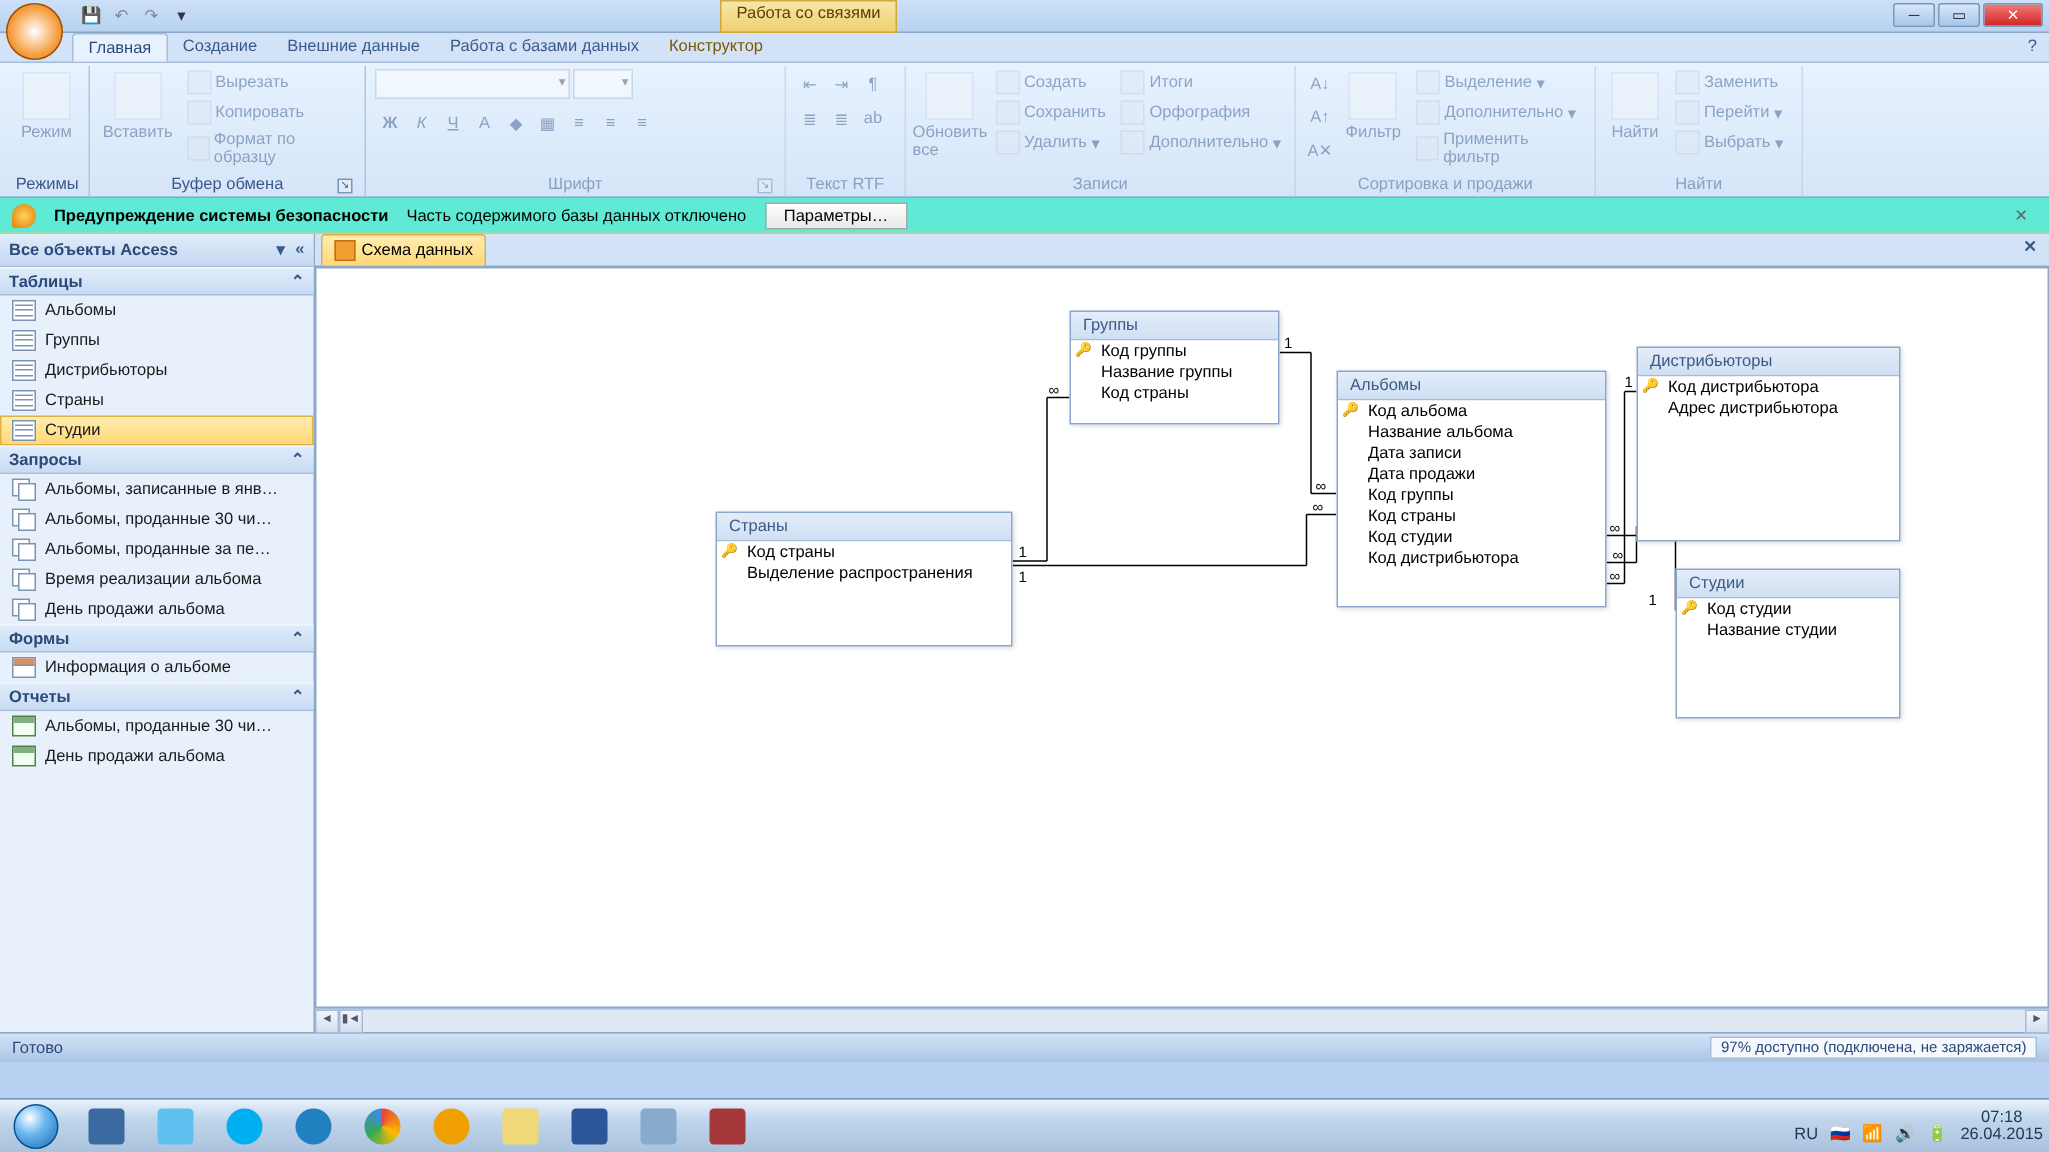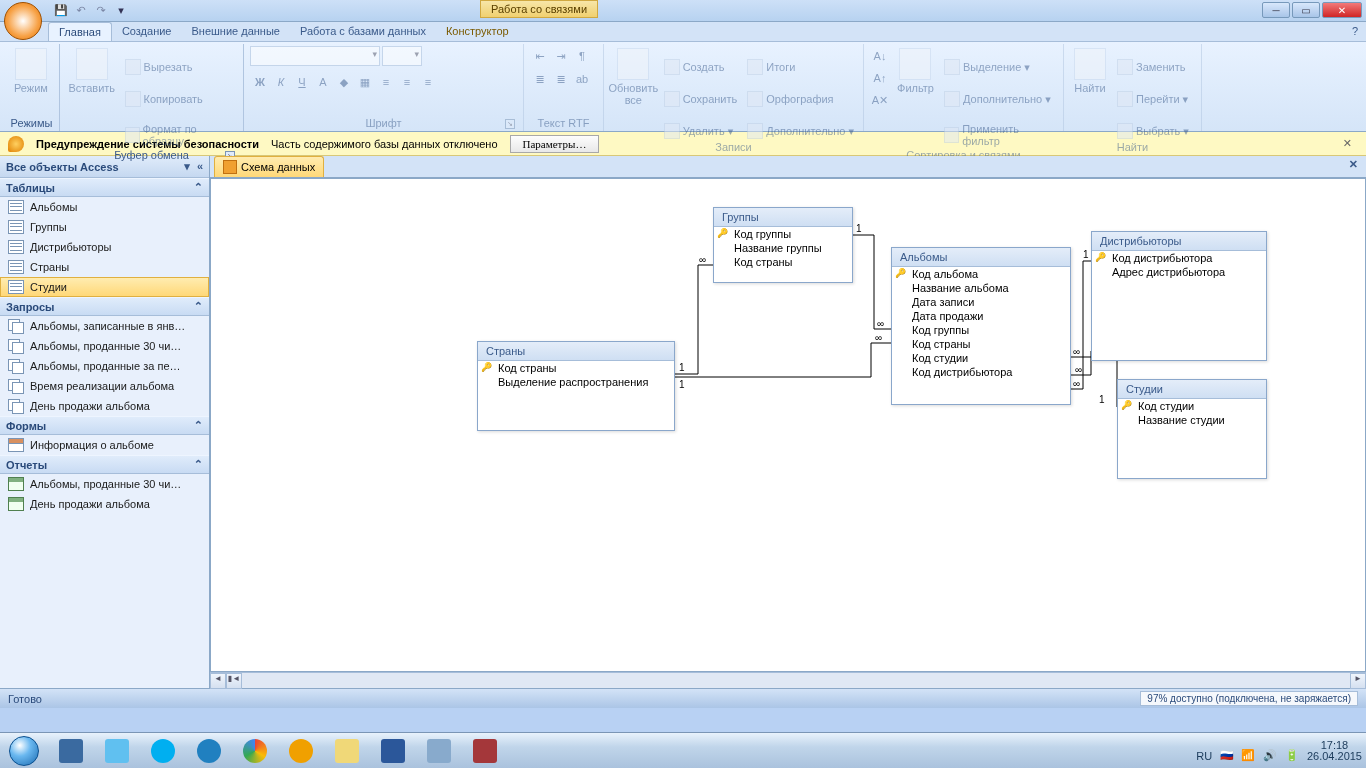--- a/index.html
+++ b/index.html
@@ -2,53 +2,53 @@
 <html><head>
 <meta charset="utf-8">
 <style>
 * { margin:0; padding:0; box-sizing:border-box; font-family:"Segoe UI",Tahoma,sans-serif; font-size:11px; }
 body { background:#b8d1f3; width:1366px; height:768px; overflow:hidden; position:relative; }
 
 .title-bar { height:22px; background:linear-gradient(#cde0f7,#b7d2f0); display:flex; align-items:center; padding:0 4px; border-bottom:1px solid #8ba8c7; position:relative;}
 .office-btn { width:38px;height:38px; position:absolute; top:2px; left:4px; background:radial-gradient(#fff,#f7a145 60%,#e07000); border-radius:50%; border:1px solid #a05000; z-index:10;}
 .qat { margin-left:48px; display:flex; gap:2px; align-items:center;}
 .qat-btn { width:18px;height:18px; display:flex;align-items:center;justify-content:center; color:#335; border-radius:2px;}
-.title-group{ position:absolute; left:480px; top:0; height:22px; display:flex;flex-direction:column;}
+.title-group{ position:absolute; left:480px; top:0; height:22px; display:flex;}
 .title-tab-label{ background:linear-gradient(#f7e6a8,#f0d070); border:1px solid #d0a840; padding:2px 10px; color:#5a4000; font-size:11px;}
 .title-txt{ padding:3px 10px; color:#3a5a8a;}
 .win-btns{ position:absolute; right:4px; top:2px; display:flex; gap:2px;}
 .wbtn{ width:28px;height:16px; background:linear-gradient(#d8e7fb,#a8c5e8); border:1px solid #7799bb; border-radius:2px; display:flex;align-items:center;justify-content:center; color:#334; font-size:10px;}
 .wbtn.close{background:linear-gradient(#f27a7a,#d02525); color:#fff; width:40px;}
 
 .ribbon-tabs { height:20px; background:#d3e3f7; display:flex; padding-left:48px; border-bottom:1px solid #a6bdd9;}
 .rtab { padding:3px 10px 2px; color:#3a5a8a; cursor:pointer;}
 .rtab.active{ background:#e8f2ff; border:1px solid #a6bdd9; border-bottom:none; border-radius:3px 3px 0 0; color:#2a4a7a;}
 .rtab.context{ color:#7a5a00;}
 .help-ico{ margin-left:auto; padding:3px 8px; color:#3a5a8a;}
 
 .ribbon { height:90px; background:linear-gradient(#e8f2ff,#d5e5f8); border-bottom:1px solid #8ba8c7; display:flex; padding:2px 4px 0;}
 .rgroup { border-right:1px solid #b0c5e0; padding:2px 6px 0; display:flex; flex-direction:column;}
 .rgroup-body{ flex:1; display:flex; gap:4px; align-items:flex-start;}
 .rgroup-label{ text-align:center; color:#3a5a8a; padding:1px 0 2px; position:relative;}
 .rgroup-label .dl{ position:absolute; right:2px; bottom:2px; width:10px;height:10px; border:1px solid #7a95b5; font-size:7px; line-height:8px; text-align:center; background:#e0ecfb; color:#556;}
-.bigbtn{ display:flex; flex-direction:column; align-items:center; padding:2px 4px; color:#3a5a8a; min-width:40px;text-align:center;}
+.bigbtn{ display:flex; flex-direction:column; align-items:center; padding:2px 4px; color:#3a5a8a; min-width:40px;}
 .bigbtn .ico{ width:32px;height:32px; background:#f0f4fa; border:1px solid #c8d8ed; margin-bottom:2px;}
 .smrow{ display:flex; flex-direction:column; gap:2px;}
-.smbtn{ display:flex; align-items:center; gap:3px; color:#3a5a8a; padding:1px 3px;margin-top:12px;}
+.smbtn{ display:flex; align-items:center; gap:3px; color:#3a5a8a; padding:1px 3px;}
 .smbtn .sico{width:16px;height:16px;background:#e0e8f5;border:1px solid #c0d0e5;}
 .disabled{opacity:0.5;}
 .fontbox{display:flex;gap:2px;margin-bottom:3px;}
 .combo{height:20px;border:1px solid #a6bdd9;background:#fff;padding:1px 16px 1px 4px;position:relative;}
 .combo::after{content:"▾";position:absolute;right:2px;top:2px;color:#556;font-size:9px;}
 .btnrow{display:flex;gap:1px;}
 .tbtn{width:20px;height:20px;border:1px solid transparent;display:flex;align-items:center;justify-content:center;color:#3a5a8a;}
 
-.sec-bar{height:24px;background:#fef9c3;border-bottom:1px solid #d8c878;display:flex;align-items:center;padding:0 8px;gap:12px;}
+.sec-bar{height:24px;background:#5eead4;border-bottom:1px solid #d8c878;display:flex;align-items:center;padding:0 8px;gap:12px;}
 .shield{width:16px;height:16px;background:radial-gradient(#ffd060,#e08000);border-radius:50% 50% 50% 2px;}
-.sec-btn{padding:2px 12px;border:1px solid #a8a8a8;background:linear-gradient(#fdfdfd,#e8e8e8);font-family:Liberation Serif, serif;}
+.sec-btn{padding:2px 12px;border:1px solid #a8a8a8;background:linear-gradient(#fdfdfd,#e8e8e8);}
 .sec-x{margin-left:auto;padding:0 6px;color:#666;}
 
 .workspace{display:flex;height:532px;background:#d3e3f7;}
 .navpane{width:210px;background:#e8f0fc;border-right:1px solid #8ba8c7;display:flex;flex-direction:column;}
 .nav-hdr{height:22px;background:linear-gradient(#e0ecfb,#c5d8f0);border-bottom:1px solid #a6bdd9;display:flex;align-items:center;padding:0 6px;color:#2a4a7a;font-weight:bold;}
 .nav-hdr .exp{margin-left:auto;display:flex;gap:2px;color:#3a5a8a;}
 .nav-grp-hdr{background:linear-gradient(#e0ecfb,#c8dbf3);border-top:1px solid #eef5ff;border-bottom:1px solid #a6bdd9;padding:2px 6px;color:#2a4a7a;font-weight:bold;display:flex;align-items:center;}
 .nav-grp-hdr .chv{margin-left:auto;color:#3a5a8a;}
 .nav-item{display:flex;align-items:center;gap:6px;padding:3px 8px;color:#1a1a1a;}
 .nav-item.sel{background:linear-gradient(#ffecb0,#ffd878);border:1px solid #e0b040;padding:2px 7px;}
@@ -240,21 +240,21 @@
         </div>
       <div class="smrow">
         <div class="smbtn"><span class="sico"></span><span>Выделение</span> ▾</div>
         <div class="smbtn"><span class="sico"></span><span>Дополнительно</span> ▾</div>
         <div class="smbtn">
             <span class="sico"></span>
             <span>Применить фильтр</span>
           </div>
       </div>
     </div>
-    <div class="rgroup-label">Сортировка и связями</div>
+    <div class="rgroup-label">Сортировка и продажи</div>
   </div>
   <div class="rgroup disabled" style="width:138px">
     <div class="rgroup-body">
       <div class="bigbtn">
           <div class="ico"></div>
           <span>Найти</span>
         </div>
       <div class="smrow">
         <div class="smbtn">
             <span class="sico"></span>
@@ -504,17 +504,17 @@
   <div class="tb-ico">
       <div class="i" style="background:#a4373a"></div>
     </div>
   <div class="tray">
     <span>RU</span>
     <span>🇷🇺</span>
     <span>📶</span>
     <span>🔊</span>
     <span>🔋</span>
     <div class="clock">
-        <div>17:18</div>
+        <div>07:18</div>
         <div>26.04.2015</div>
       </div>
   </div>
 </div>
 
 </body></html>

